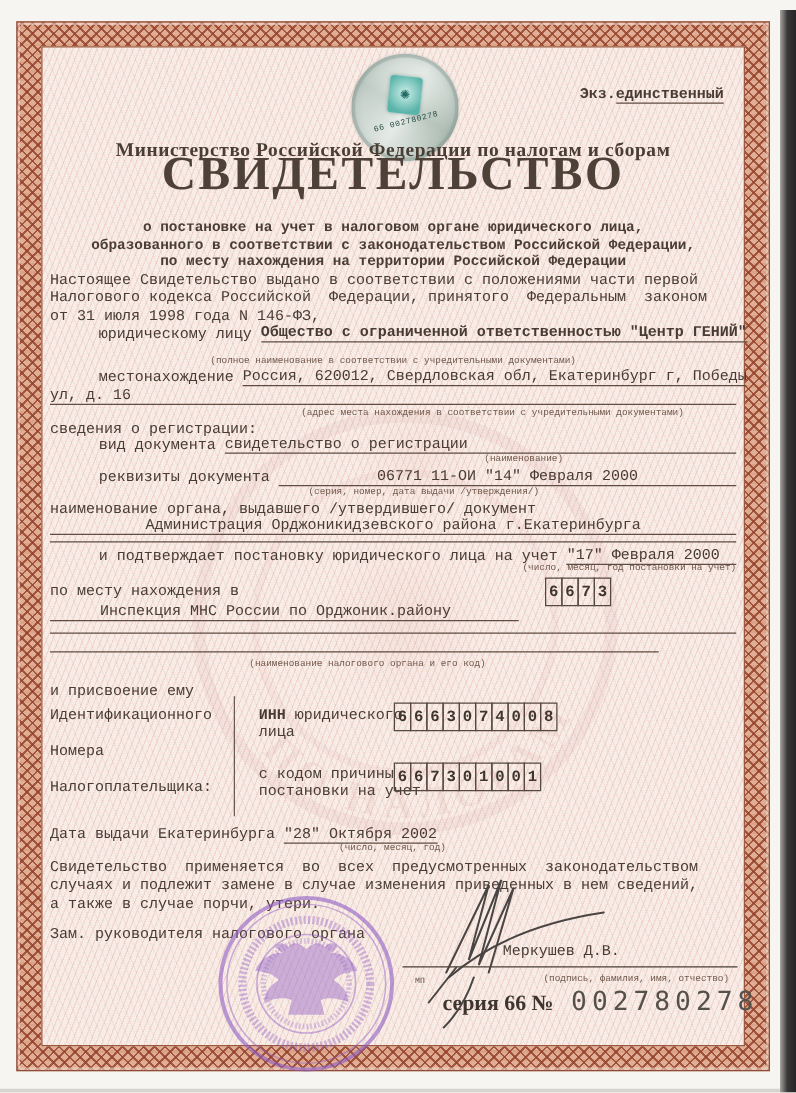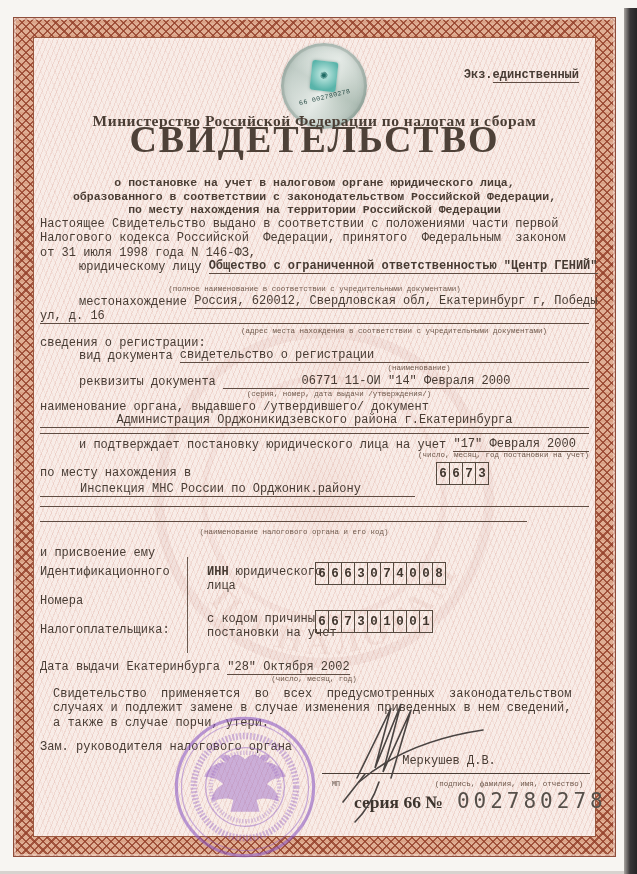--- a/index.html
+++ b/index.html
@@ -244,21 +244,21 @@
           <span class="cell">0</span>
           <span class="cell">1</span>
           <span class="cell">0</span>
           <span class="cell">0</span>
           <span class="cell">1</span>
       </div>
 
       <div class="abs" style="top:622px; left:6px; white-space:pre;"><span>Дата выдачи Екатеринбурга </span><span class="u">"28" Октября 2002</span></div>
       <div class="abs caption" style="top:637px; left:180px; width:200px; text-align:center;">(число, месяц, год)</div>
 
-      <div class="abs" style="top:649px; left:19px; line-height:14.3px;">
+      <div class="abs" style="top:649px; left:6px; line-height:14.3px;">
         <div style="white-space:pre;">Свидетельство  применяется  во  всех  предусмотренных  законодательством</div>
         <div style="white-space:pre;">случаях и подлежит замене в случае изменения приведенных в нем сведений,</div>
         <div style="white-space:pre;">а также в случае порчи, утери.</div>
       </div>
 
       <div class="abs" style="top:702px; left:6px;">Зам. руководителя налогового органа</div>
       <div class="abs sig-line" style="top:716px; left:288px; width:268px; height:20px;"><span class="u" style="border:none;">Меркушев Д.В.</span></div>
       <div class="abs mp" style="top:740px; left:298px;">МП</div>
       <div class="abs caption" style="top:742px; left:380px; width:190px; text-align:center;">(подпись, фамилия, имя, отчество)</div>
 

